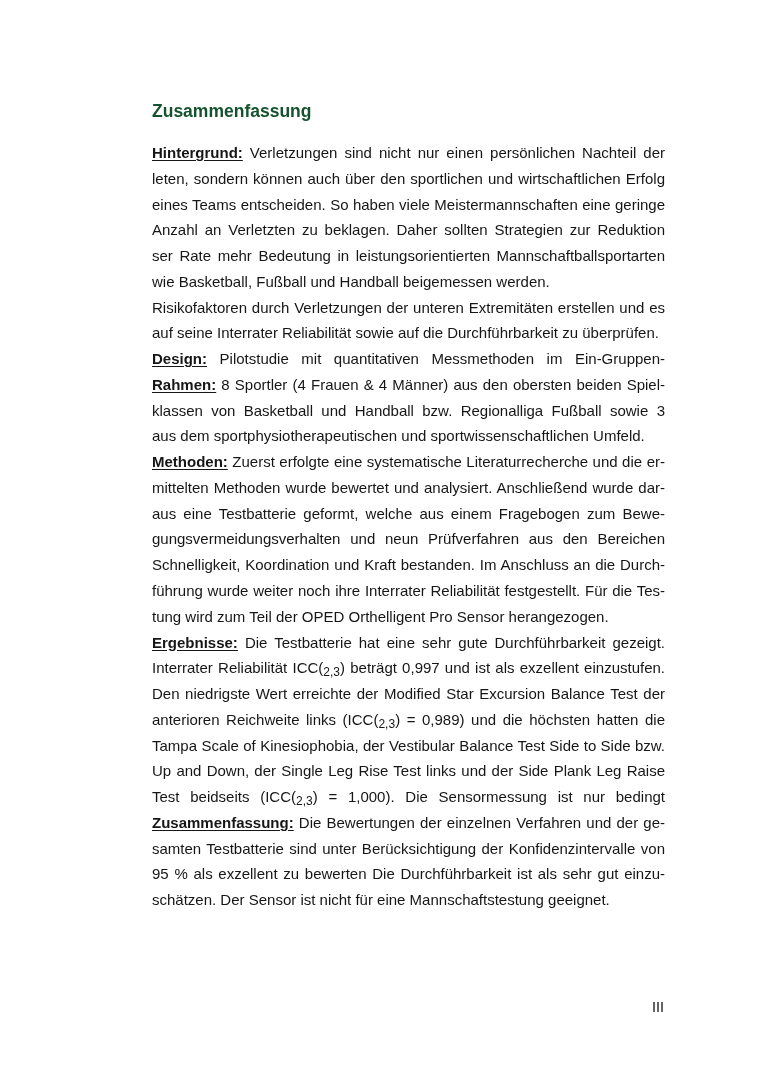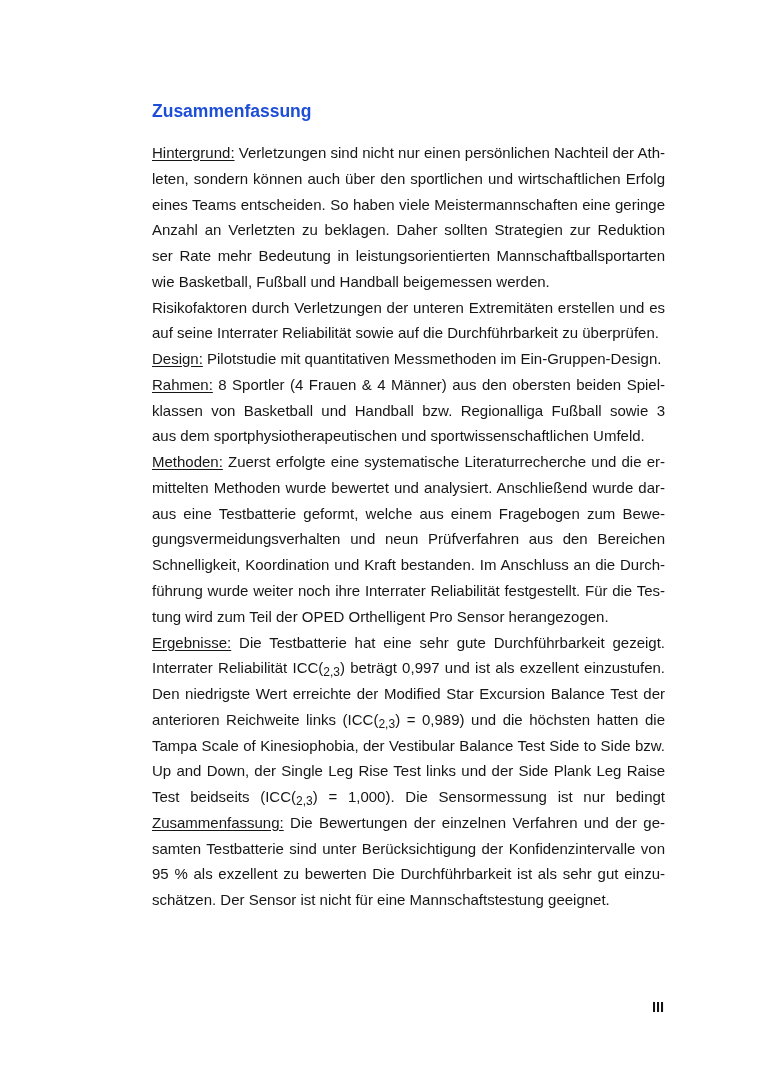--- a/index.html
+++ b/index.html
@@ -15,21 +15,21 @@
     font-family: "Liberation Sans", sans-serif;
     color: #161616;
     overflow: hidden;
   }
   .heading {
     position: absolute;
     left: 152px;
     top: 101px;
     font-size: 17.5px;
     font-weight: bold;
-    color: #1d4ed8;
+    color: #14532d;
     margin: 0;
   }
   .abstract-body {
     position: absolute;
     left: 152px;
     top: 140px;
     width: 513px;
   }
   .paragraph {
     margin: 0;
@@ -40,39 +40,38 @@
     height: 25.78px;
     text-align: justify;
     text-align-last: left;
     white-space: normal;
     overflow: hidden;
   }
   .line.just {
     text-align-last: justify;
   }
   .seg-label {
-    font-weight: normal;
+    font-weight: bold;
     text-decoration: underline;
     text-underline-offset: 2px;
   }
   .seg-n {
     font-weight: normal;
   }
   sub.seg-sub {
     font-size: 12px;
     line-height: 0;
     vertical-align: -3px;
   }
   .page-number {
     position: absolute;
     right: 99px;
     top: 999px;
     font-size: 14.5px;
     color: #121212;
-    font-weight: bold;
   }
 </style>
 </head>
 <body>
 
 <div class="page">
   <h1 class="heading">Zusammenfassung</h1>
 
   <div class="abstract-body">
       <div class="paragraph">

